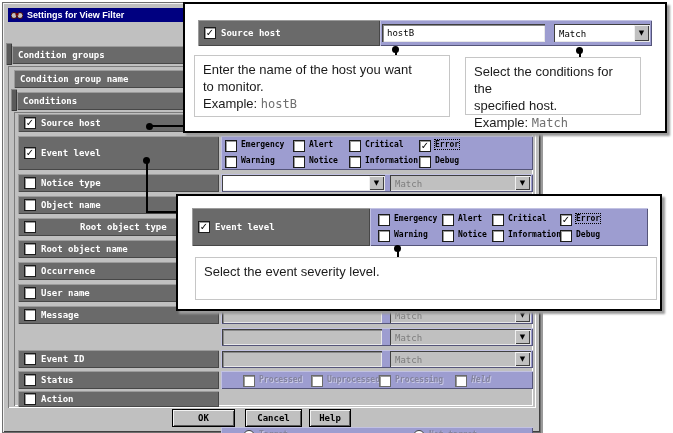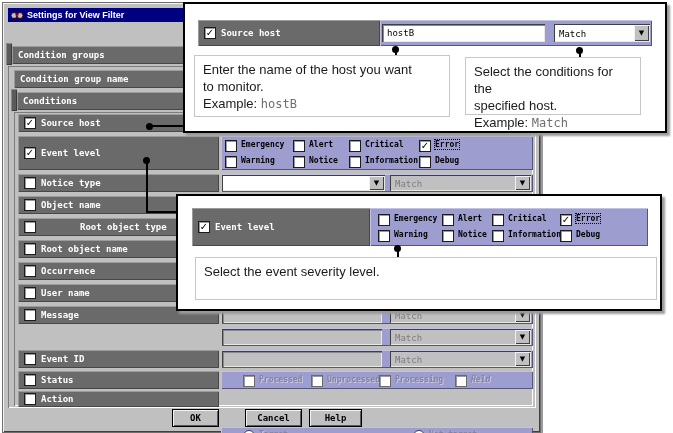--- a/index.html
+++ b/index.html
@@ -252,27 +252,27 @@
       <span class="optrow dis" style="left:4px;top:3px;">
           <span class="radio sel"></span>
           <span>Target</span>
         </span>
       <span class="optrow dis" style="left:174px;top:3px;">
           <span class="radio"></span>
           <span>Not target</span>
         </span>
     </div>
 
-    <div class="abs btn" style="left:169px;top:406px;width:47px;">
+    <div class="abs btn" style="left:169px;top:406px;width:63px;">
         <span>OK</span>
       </div>
     <div class="abs btn" style="left:242px;top:406px;width:57px;">
         <span>Cancel</span>
       </div>
-    <div class="abs btn" style="left:306px;top:406px;width:53px;">
+    <div class="abs btn" style="left:306px;top:406px;width:42px;">
         <span>Help</span>
       </div>
   </div>
 
   <div class="abs dot" style="left:146px;top:123px;"></div>
   <div class="abs lead" style="left:150px;top:125px;width:33px;height:2px;"></div>
 
   <div class="abs dot" style="left:143px;top:157px;"></div>
   <div class="abs lead" style="left:146px;top:160px;width:2px;height:53px;"></div>
   <div class="abs lead" style="left:146px;top:211px;width:30px;height:2px;"></div>

